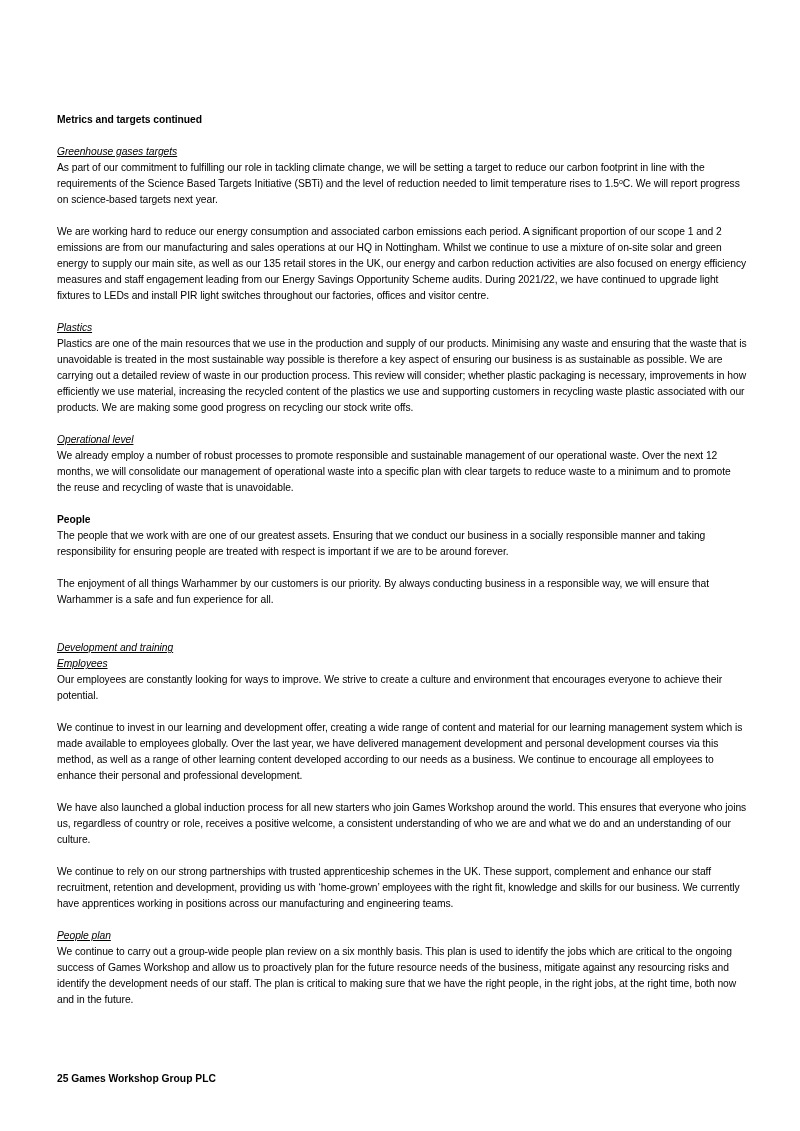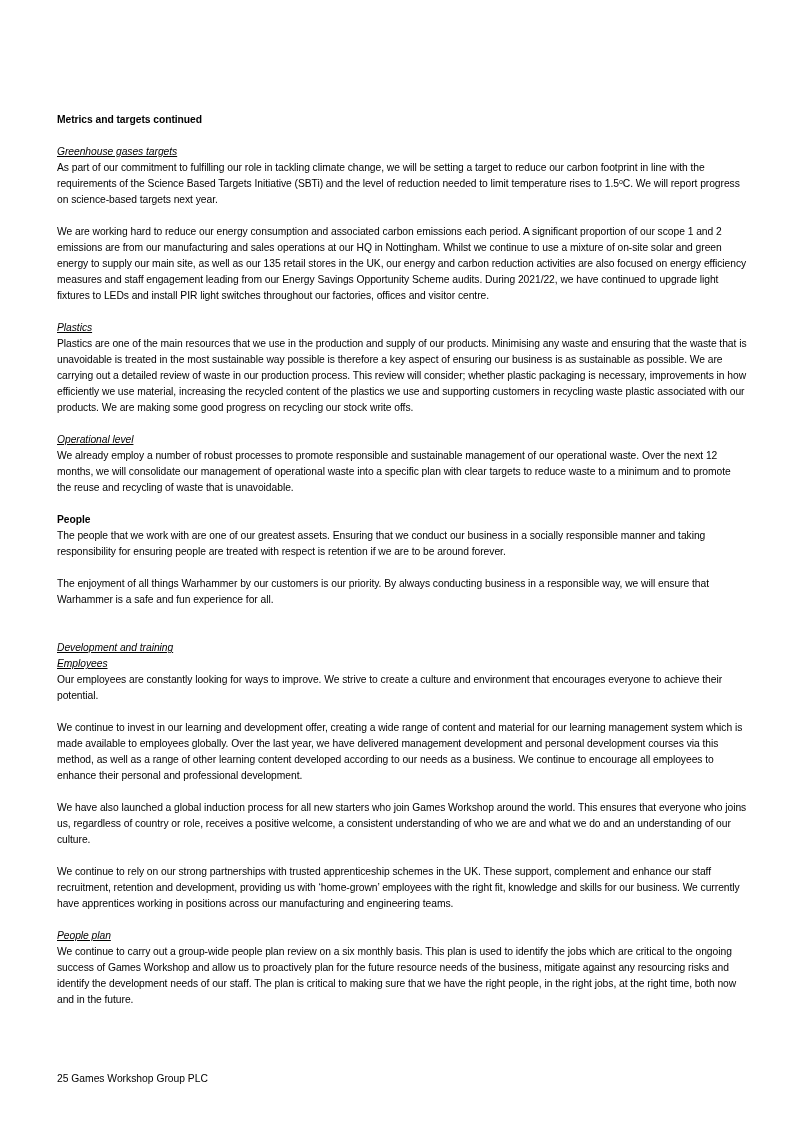--- a/index.html
+++ b/index.html
@@ -4,21 +4,21 @@
 <style>
   html, body { margin: 0; padding: 0; background: #ffffff; }
   body { width: 800px; height: 1131px; position: relative; overflow: hidden;
          font-family: "Liberation Sans", sans-serif; color: #000; }
   .page { position: absolute; left: 57px; top: 84px; width: 690px; font-size: 10.3px; line-height: 16px; letter-spacing: -0.05px; margin-top: 28px; }
   .h { font-weight: bold; margin: 0; }
   .sub { font-style: italic; margin: 0; text-decoration: underline; }
   p { margin: 0; }
   .gap { height: 16px; }
   sup { font-size: 7px; line-height: 0; vertical-align: 3px; }
-  .footer { position: absolute; left: 57px; top: 1073px; font-size: 10.3px; font-weight: normal; }
+  .footer { position: absolute; left: 57px; top: 1073px; font-size: 10.3px; font-weight: bold; }
 </style>
 </head>
 <body>
 
 <div class="page">
   <p class="h">Metrics and targets continued</p>
   <div class="gap"></div>
 
   <p class="sub">Greenhouse gases targets</p>
   <p><span>As part of our commitment to fulfilling our role in tackling climate change, we will be setting a target to reduce our carbon footprint in line with the requirements of the Science Based Targets Initiative (SBTi) and the level of reduction needed to limit temperature rises to 1.5</span><sup>o</sup><span>C. We will report progress on science-based targets next year.</span></p>
@@ -29,21 +29,21 @@
 
   <p class="sub">Plastics</p>
   <p>Plastics are one of the main resources that we use in the production and supply of our products. Minimising any waste and ensuring that the waste that is unavoidable is treated in the most sustainable way possible is therefore a key aspect of ensuring our business is as sustainable as possible. We are carrying out a detailed review of waste in our production process. This review will consider; whether plastic packaging is necessary, improvements in how efficiently we use material, increasing the recycled content of the plastics we use and supporting customers in recycling waste plastic associated with our products. We are making some good progress on recycling our stock write offs.</p>
   <div class="gap"></div>
 
   <p class="sub">Operational level</p>
   <p>We already employ a number of robust processes to promote responsible and sustainable management of our operational waste. Over the next 12 months, we will consolidate our management of operational waste into a specific plan with clear targets to reduce waste to a minimum and to promote the reuse and recycling of waste that is unavoidable.</p>
   <div class="gap"></div>
 
   <p class="h">People</p>
-  <p>The people that we work with are one of our greatest assets. Ensuring that we conduct our business in a socially responsible manner and taking responsibility for ensuring people are treated with respect is retention if we are to be around forever.</p>
+  <p>The people that we work with are one of our greatest assets. Ensuring that we conduct our business in a socially responsible manner and taking responsibility for ensuring people are treated with respect is important if we are to be around forever.</p>
   <div class="gap"></div>
   <p>The enjoyment of all things Warhammer by our customers is our priority. By always conducting business in a responsible way, we will ensure that Warhammer is a safe and fun experience for all.</p>
   <div class="gap"></div>
   <div class="gap"></div>
 
   <p class="sub">Development and training</p>
   <p class="sub">Employees</p>
   <p>Our employees are constantly looking for ways to improve. We strive to create a culture and environment that encourages everyone to achieve their potential.</p>
   <div class="gap"></div>
   <p>We continue to invest in our learning and development offer, creating a wide range of content and material for our learning management system which is made available to employees globally. Over the last year, we have delivered management development and personal development courses via this method, as well as a range of other learning content developed according to our needs as a business. We continue to encourage all employees to enhance their personal and professional development.</p>

